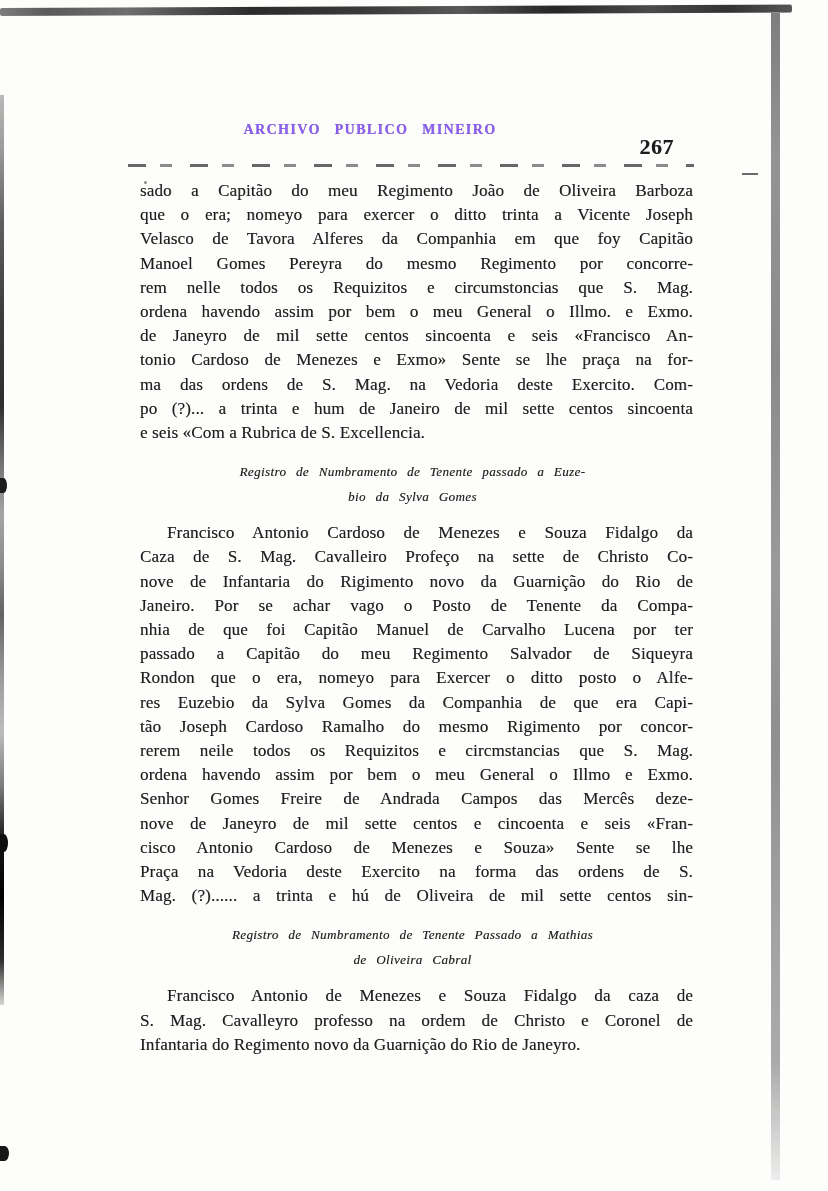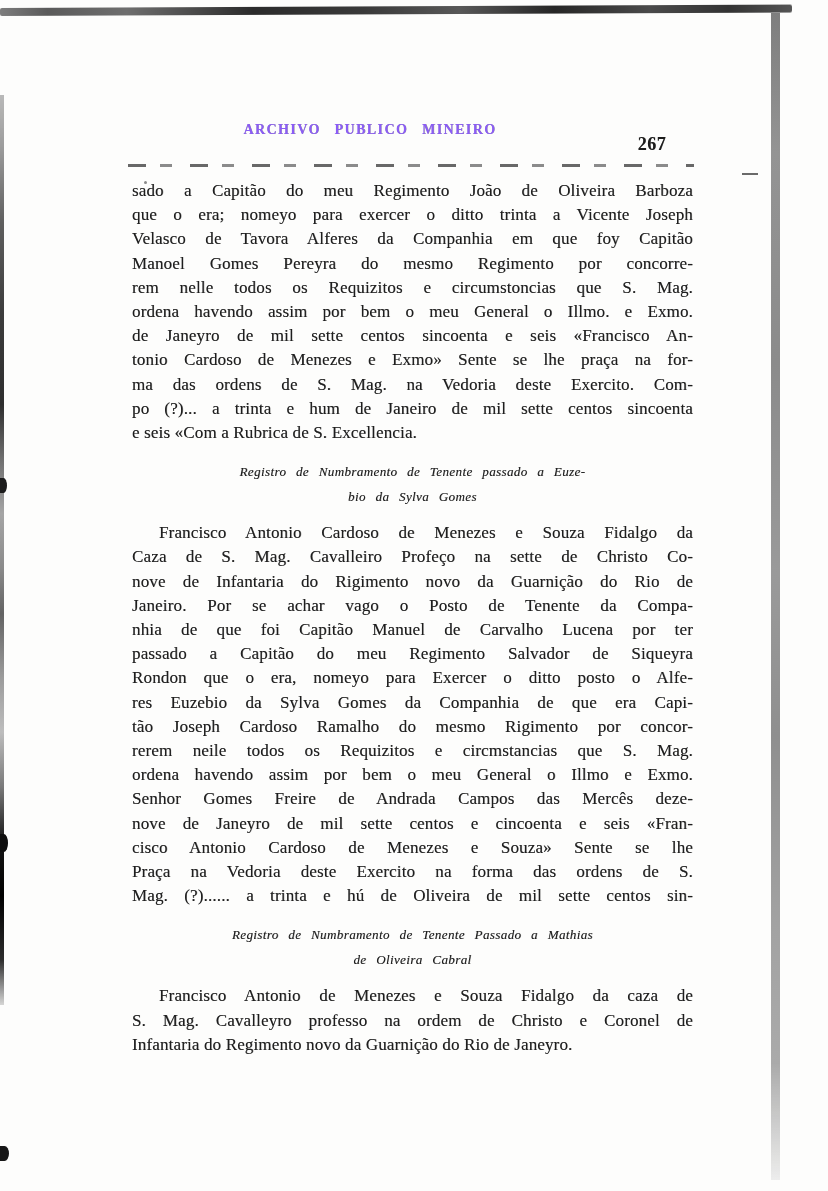--- a/index.html
+++ b/index.html
@@ -56,35 +56,35 @@
   .running-header-title {
     position: absolute; left: 100px; top: 122px; width: 540px;
     text-align: center;
     font-size: 14px; font-weight: bold;
     letter-spacing: 1.4px; word-spacing: 9px;
     color: #8b5cf6;
     text-shadow: 0.3px 0.2px 0.3px rgba(30,30,30,0.45);
   }
   .running-page-number {
     position: absolute; left: 630px; top: 134px; width: 44px;
-    text-align: center;
-    font-size: 18px; font-weight: bold; letter-spacing: 0.5px;
+    text-align: right;
+    font-size: 22px; font-weight: bold; letter-spacing: 0.5px;
     color: #1c1c1c;
     text-shadow: 0.3px 0.2px 0.3px rgba(30,30,30,0.45);
   }
 
   
   .body-column {
     position: absolute; left: 132px; top: 179px; width: 561px;
     font-size: 17px; line-height: 24.2px;
     letter-spacing: 0.15px;
     text-shadow: 0.35px 0.25px 0.35px rgba(25,25,25,0.45);
   }
   .para { margin: 0 0 13px 0; }
-  .para .line { text-align: justify; text-align-last: justify; }
+  .para .line { text-align: justify; text-align-last: justify; margin-left: 8px; }
   .para .line.last { text-align-last: left; }
   .para .line.indent { text-indent: 27px; }
   .heading {
     margin: 14px 0 12px 0;
     font-style: italic;
     font-size: 13px; line-height: 25px;
     letter-spacing: 0.4px; word-spacing: 6px;
     text-align: center;
   }
 </style>

